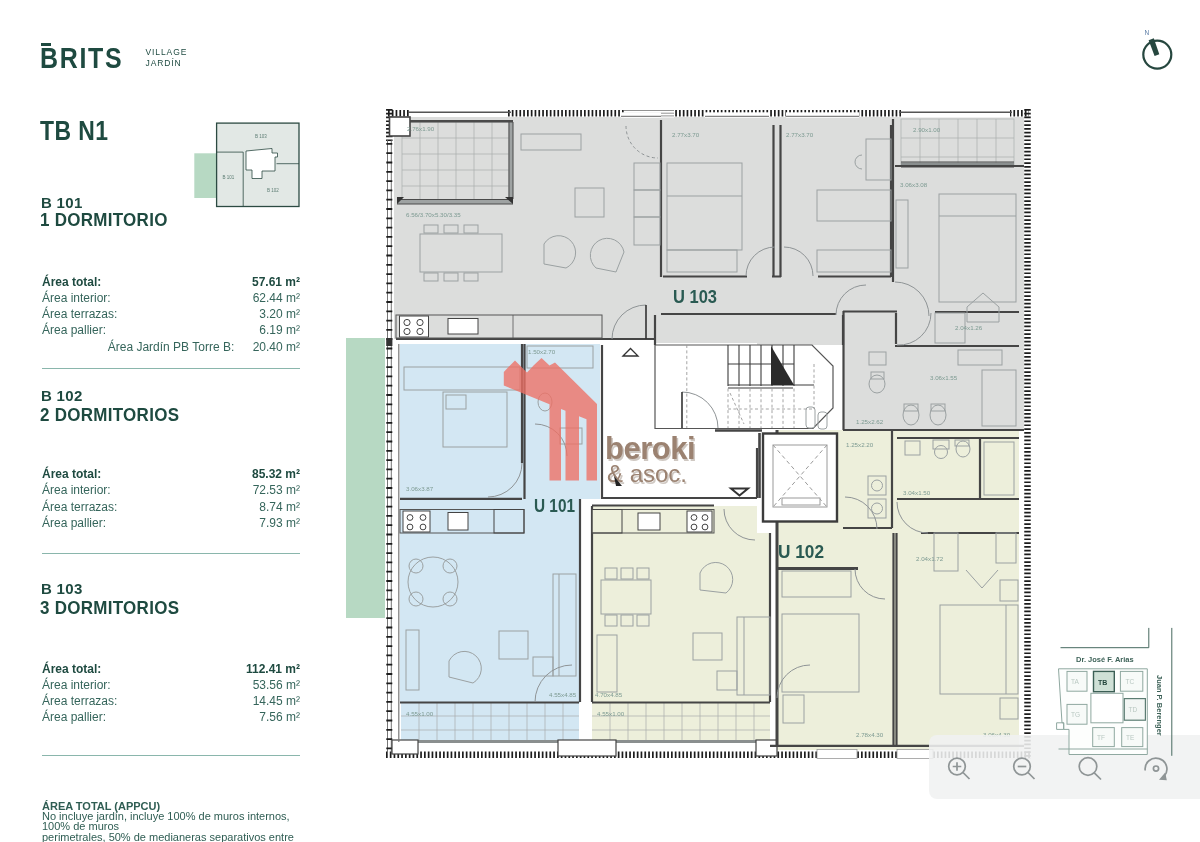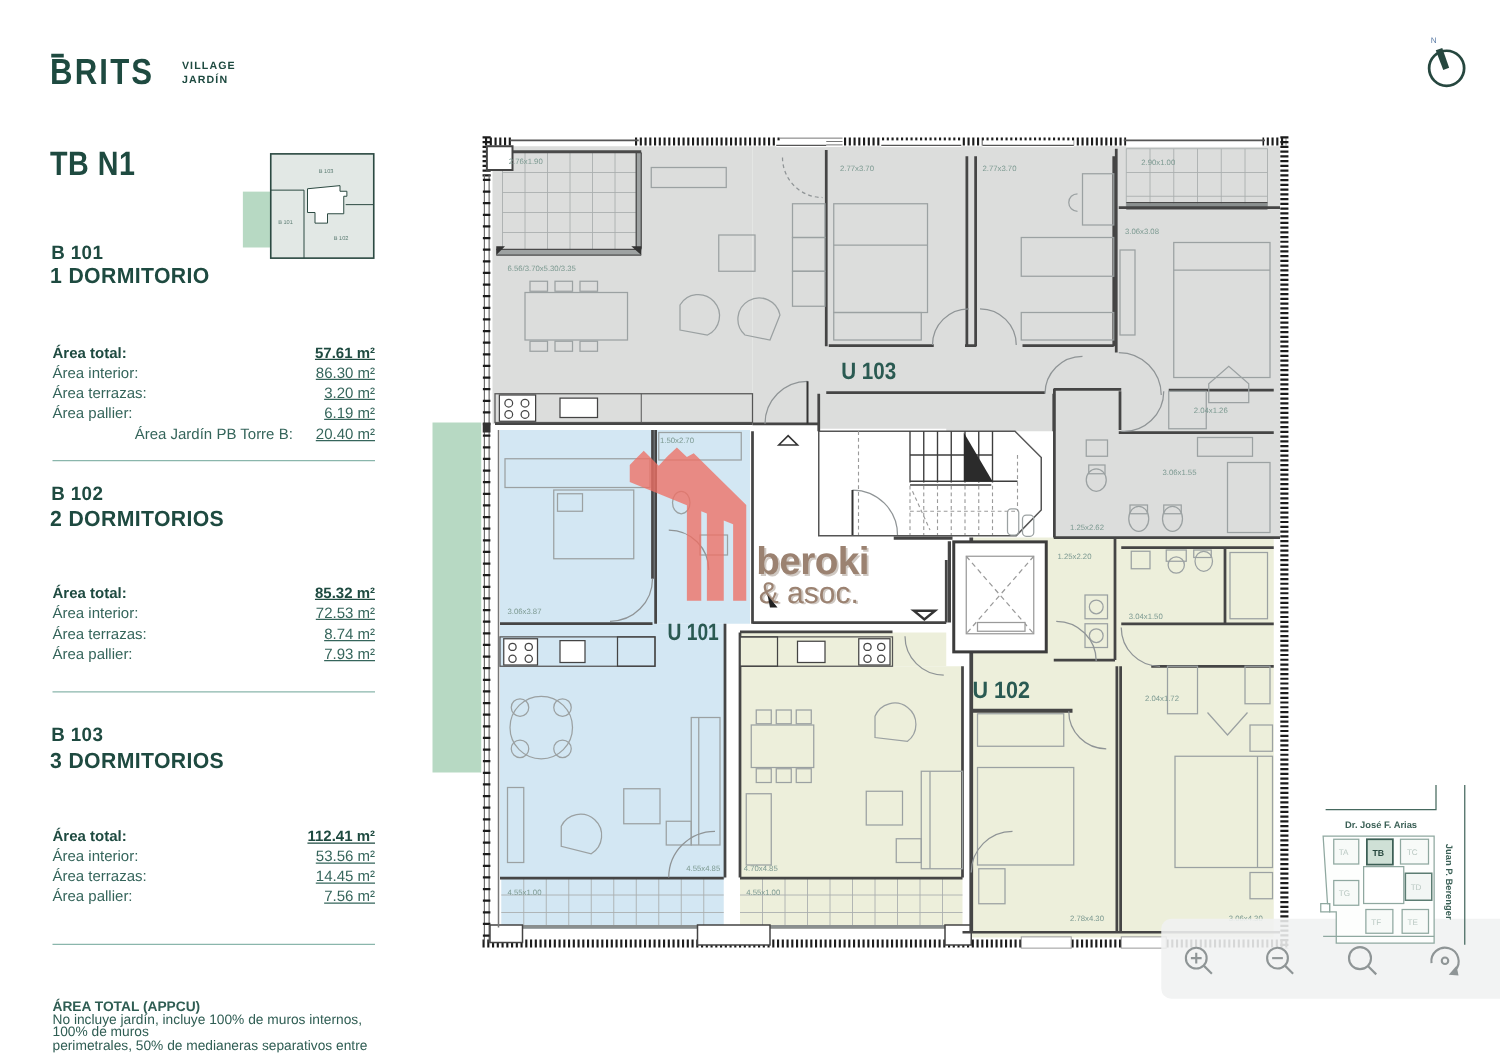--- a/index.html
+++ b/index.html
@@ -1,37 +1,37 @@
 <!DOCTYPE html>
 <html><head>
 <meta charset="utf-8">
 <style>
   html,body{margin:0;padding:0;width:1200px;height:842px;background:#fff;overflow:hidden;}
   body{font-family:"Liberation Sans",sans-serif;position:relative;}
   .abs{position:absolute;}
   .dg{color:#1e4a40;}
   .row{position:absolute;left:42px;width:258px;font-size:12px;color:#35655b;}
-  .row .v{position:absolute;right:0;top:0;text-decoration:underline;}
+  .row .v{position:absolute;right:0;top:0;}
   .row.b{font-weight:bold;color:#1e4a40;}
   .hr{position:absolute;left:42px;width:258px;height:1px;background:#8ab6ac;}
   .h1{font-weight:bold;color:#1e4a40;letter-spacing:0.3px;transform:scaleX(0.97);transform-origin:0 0;}
 </style>
 </head>
 <body>
 
 <div class="abs dg" style="left:40px;top:41.5px;font-size:29px;font-weight:bold;letter-spacing:2px;transform:scaleX(0.86);transform-origin:0 0;">BRITS</div>
 <div class="abs" style="left:40.5px;top:43.4px;width:10px;height:2.3px;background:#1e4a40;"></div>
-<div class="abs dg" style="left:145.5px;top:46.5px;font-size:8.5px;font-weight:bold;letter-spacing:0.9px;line-height:11.3px;">VILLAGE<br>JARDÍN</div>
+<div class="abs dg" style="left:145.5px;top:46.5px;font-size:8.5px;font-weight:normal;letter-spacing:0.9px;line-height:11.3px;">VILLAGE<br>JARDÍN</div>
 
 <div class="abs dg" style="left:40px;top:116px;font-size:27px;font-weight:bold;letter-spacing:0.5px;transform:scaleX(0.85);transform-origin:0 0;">TB N1</div>
 
 <div class="abs h1" style="left:41px;top:194px;font-size:15.5px;">B 101</div>
 <div class="abs h1" style="left:40px;top:210px;font-size:17.5px;">1 DORMITORIO</div>
 <div class="row b" style="top:274.5px;">Área total:<span class="v">57.61 m²</span></div>
-<div class="row" style="top:290.8px;">Área interior:<span class="v">86.30 m²</span></div>
+<div class="row" style="top:290.8px;">Área interior:<span class="v">62.44 m²</span></div>
 <div class="row" style="top:307.1px;">Área terrazas:<span class="v">3.20 m²</span></div>
 <div class="row" style="top:323.4px;">Área pallier:<span class="v">6.19 m²</span></div>
 <div class="row" style="top:339.7px;text-align:center;">Área Jardín PB Torre B:<span class="v">20.40 m²</span></div>
 <div class="hr" style="top:368px;"></div>
 
 <div class="abs h1" style="left:41px;top:387px;font-size:15.5px;">B 102</div>
 <div class="abs h1" style="left:40px;top:405px;font-size:17.5px;">2 DORMITORIOS</div>
 <div class="row b" style="top:467px;">Área total:<span class="v">85.32 m²</span></div>
 <div class="row" style="top:483.3px;">Área interior:<span class="v">72.53 m²</span></div>
 <div class="row" style="top:499.6px;">Área terrazas:<span class="v">8.74 m²</span></div>

